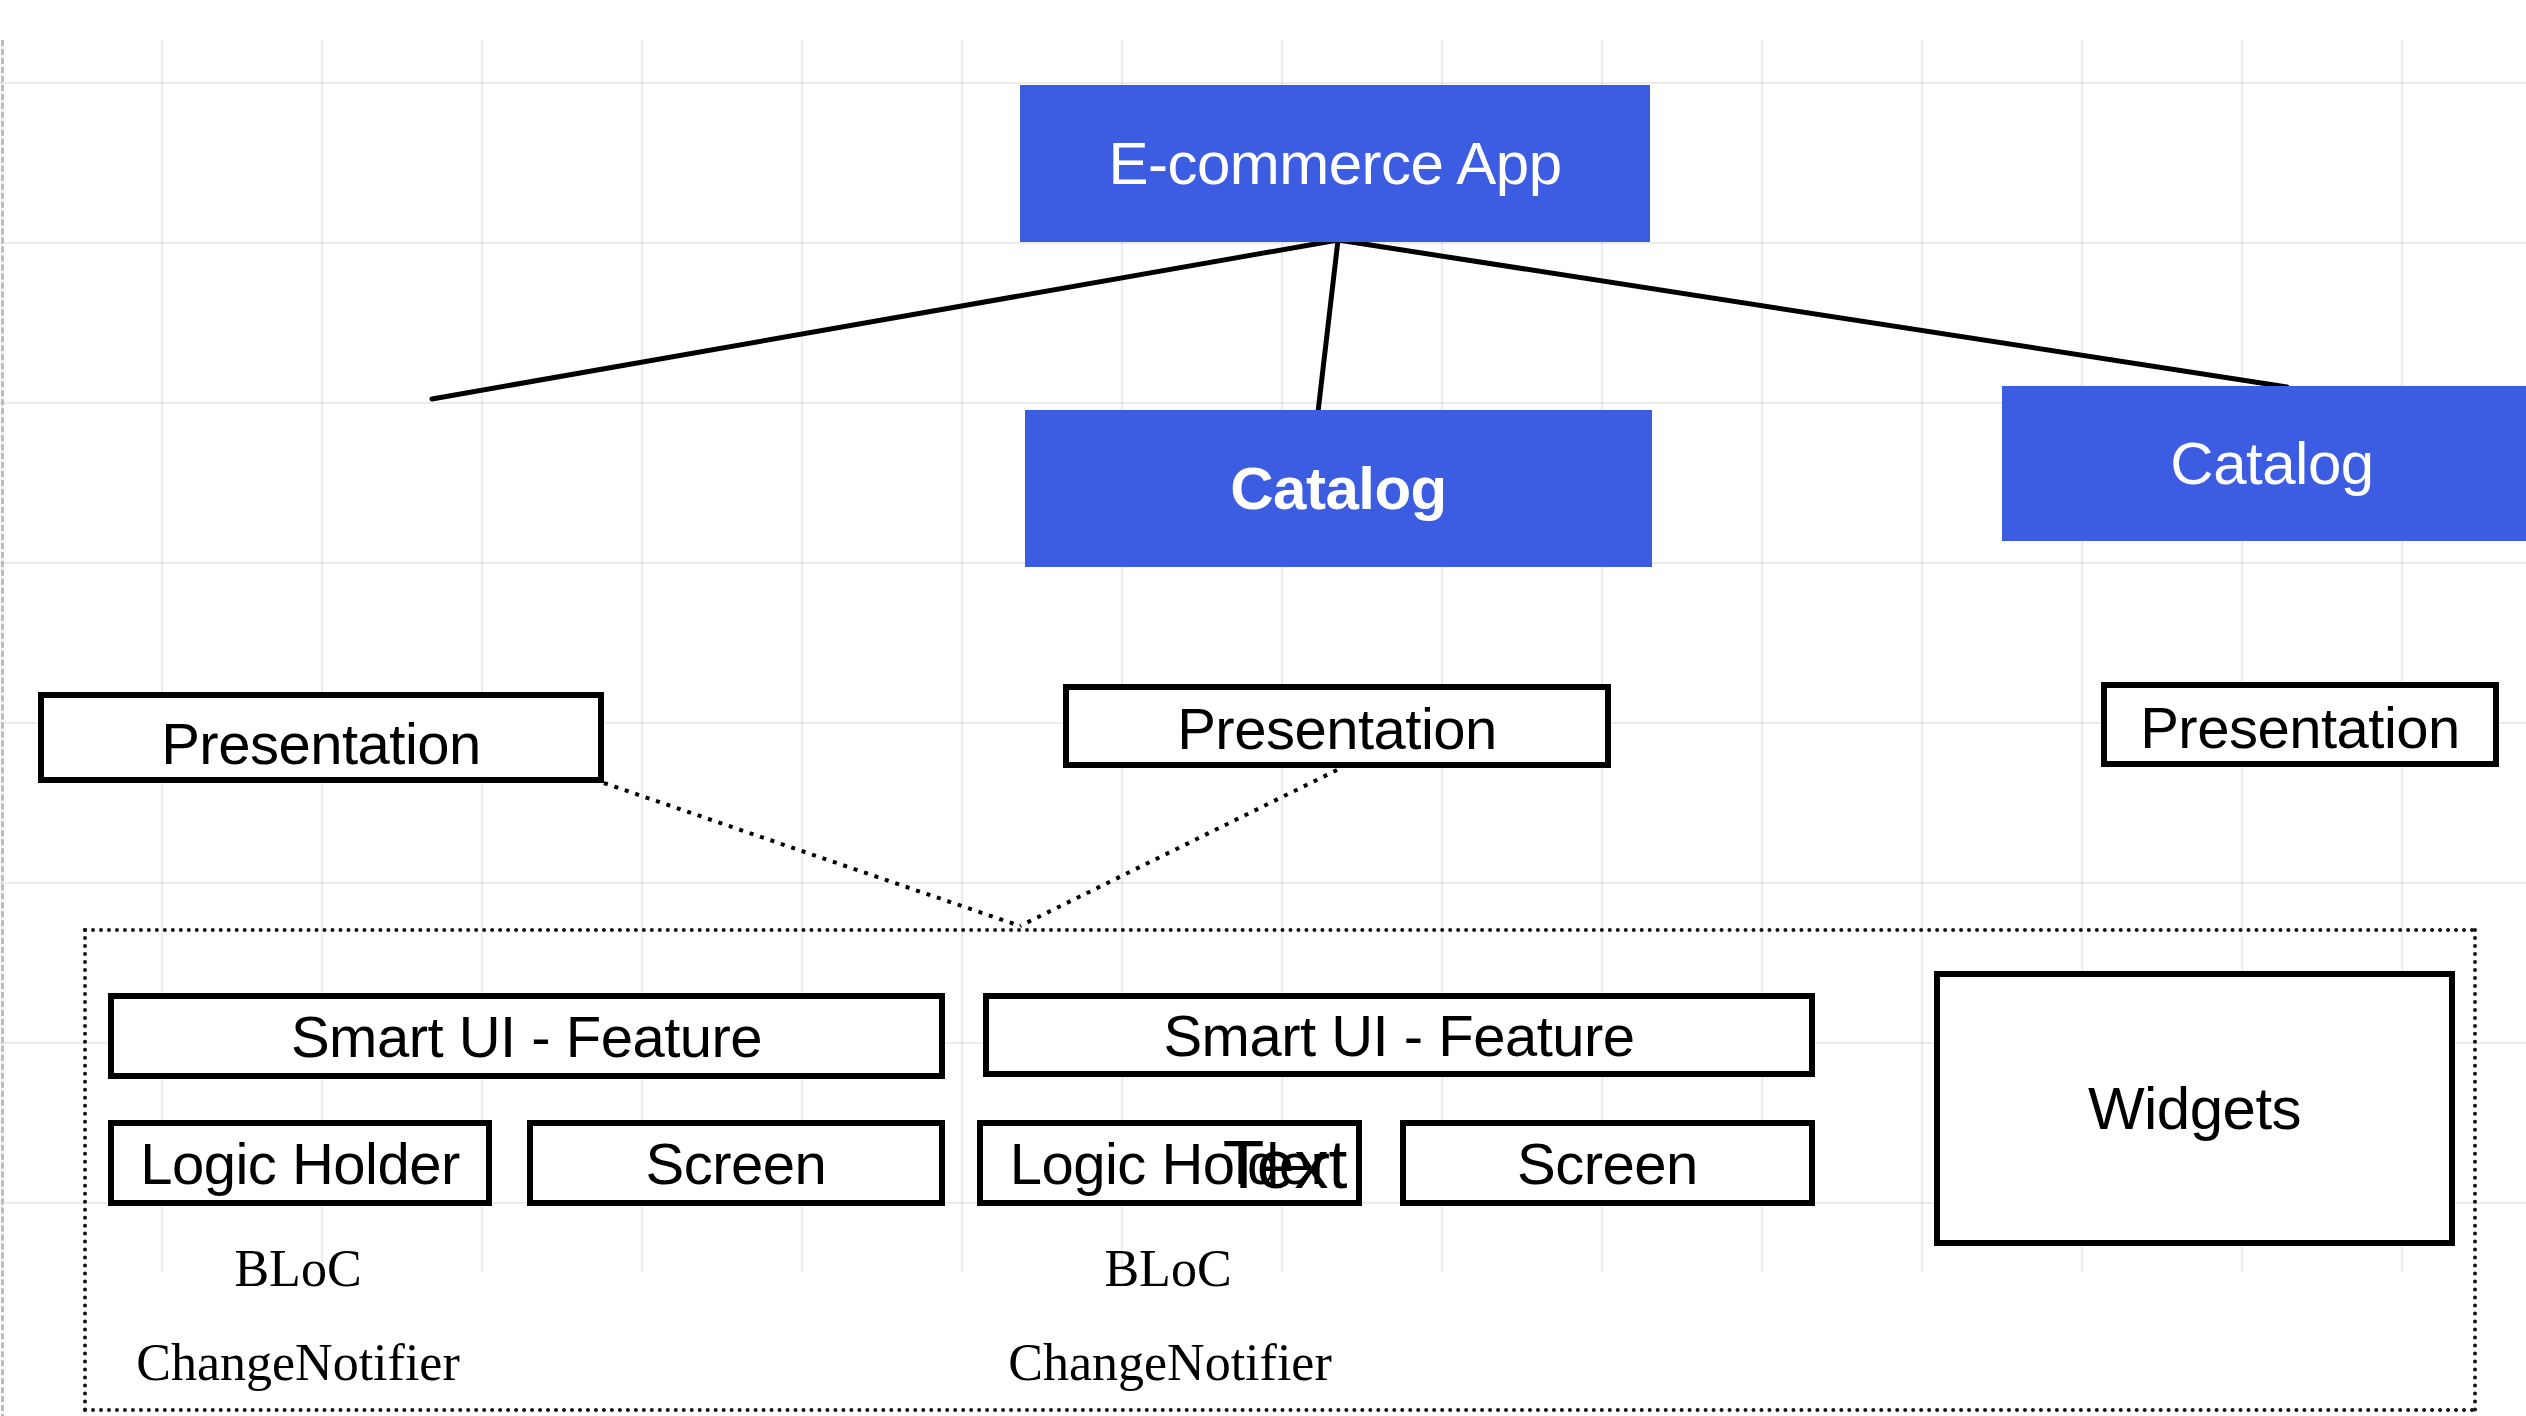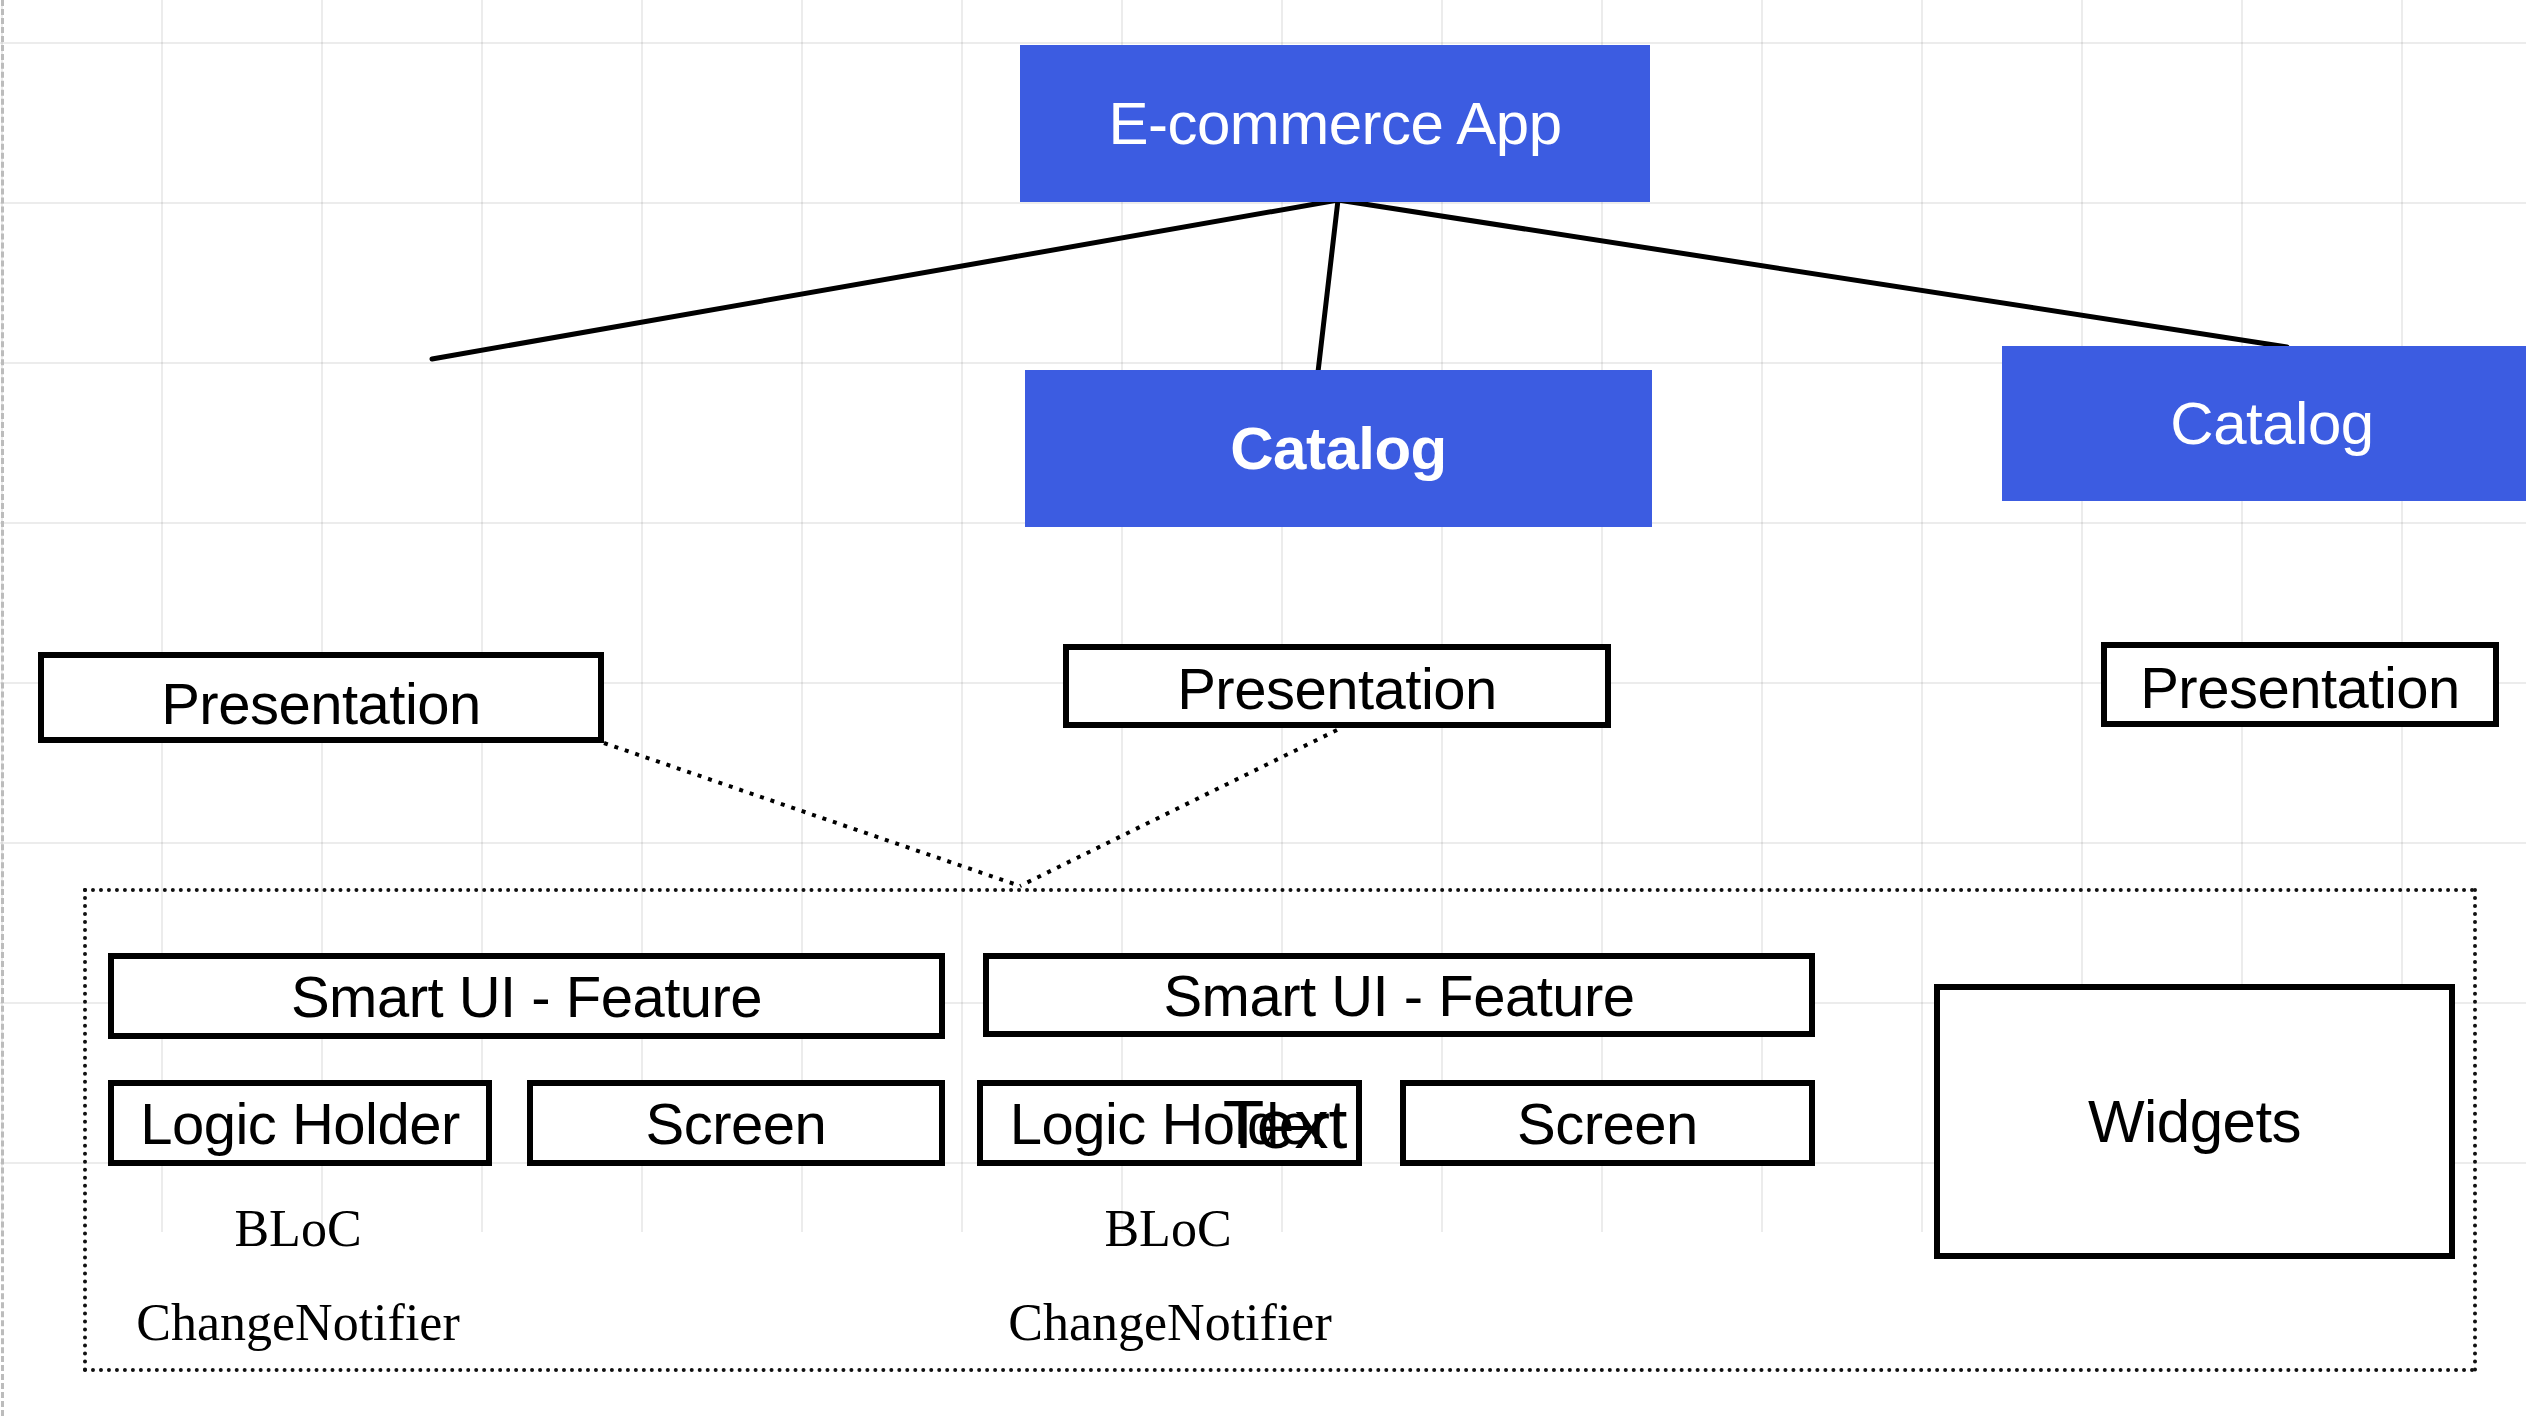--- a/index.html
+++ b/index.html
@@ -8,20 +8,21 @@
     font-family:"Liberation Sans",sans-serif;
   }
   #canvas{
     position:relative;width:2526px;height:1232px;
     background-color:#ffffff;
     background-image:
       linear-gradient(to right, rgba(0,0,0,0.075) 2px, transparent 2px),
       linear-gradient(to bottom, rgba(0,0,0,0.075) 2px, transparent 2px);
     background-size:160px 160px;
     background-position:1px 0, 0 42px;
+    margin-top:40px;
   }
   .node{
     position:absolute;box-sizing:border-box;
     display:flex;align-items:center;justify-content:center;
     white-space:nowrap;letter-spacing:-0.5px;
   }
   .blue{background:#3c5ce1;color:#ffffff;font-size:60px;}
   .outlined{background:#ffffff;border:6px solid #000000;color:#000000;font-size:58px;}
   .outlined.lvl{font-size:58px;align-items:flex-end;}
   .free-label{
@@ -102,17 +103,17 @@
     <span>Logic Holder</span>
   </div>
   <div class="node outlined" style="left:1400px;top:1080px;width:415px;height:86px;">
     <span>Screen</span>
   </div>
   <span class="free-label small-label" style="left:1168px;top:1228px;">BLoC</span>
   <span class="free-label small-label" style="left:1170px;top:1322px;">ChangeNotifier</span>
 
   <span class="free-label text-overlay" style="left:1285px;top:1124px;">Text</span>
 
-  <div class="node outlined widgets-box" style="left:1934px;top:984px;width:521px;height:275px;">
+  <div class="node outlined widgets-box" style="left:1934px;top:931px;width:521px;height:275px;">
     <span>Widgets</span>
   </div>
 
 </div>
 
 </body></html>

